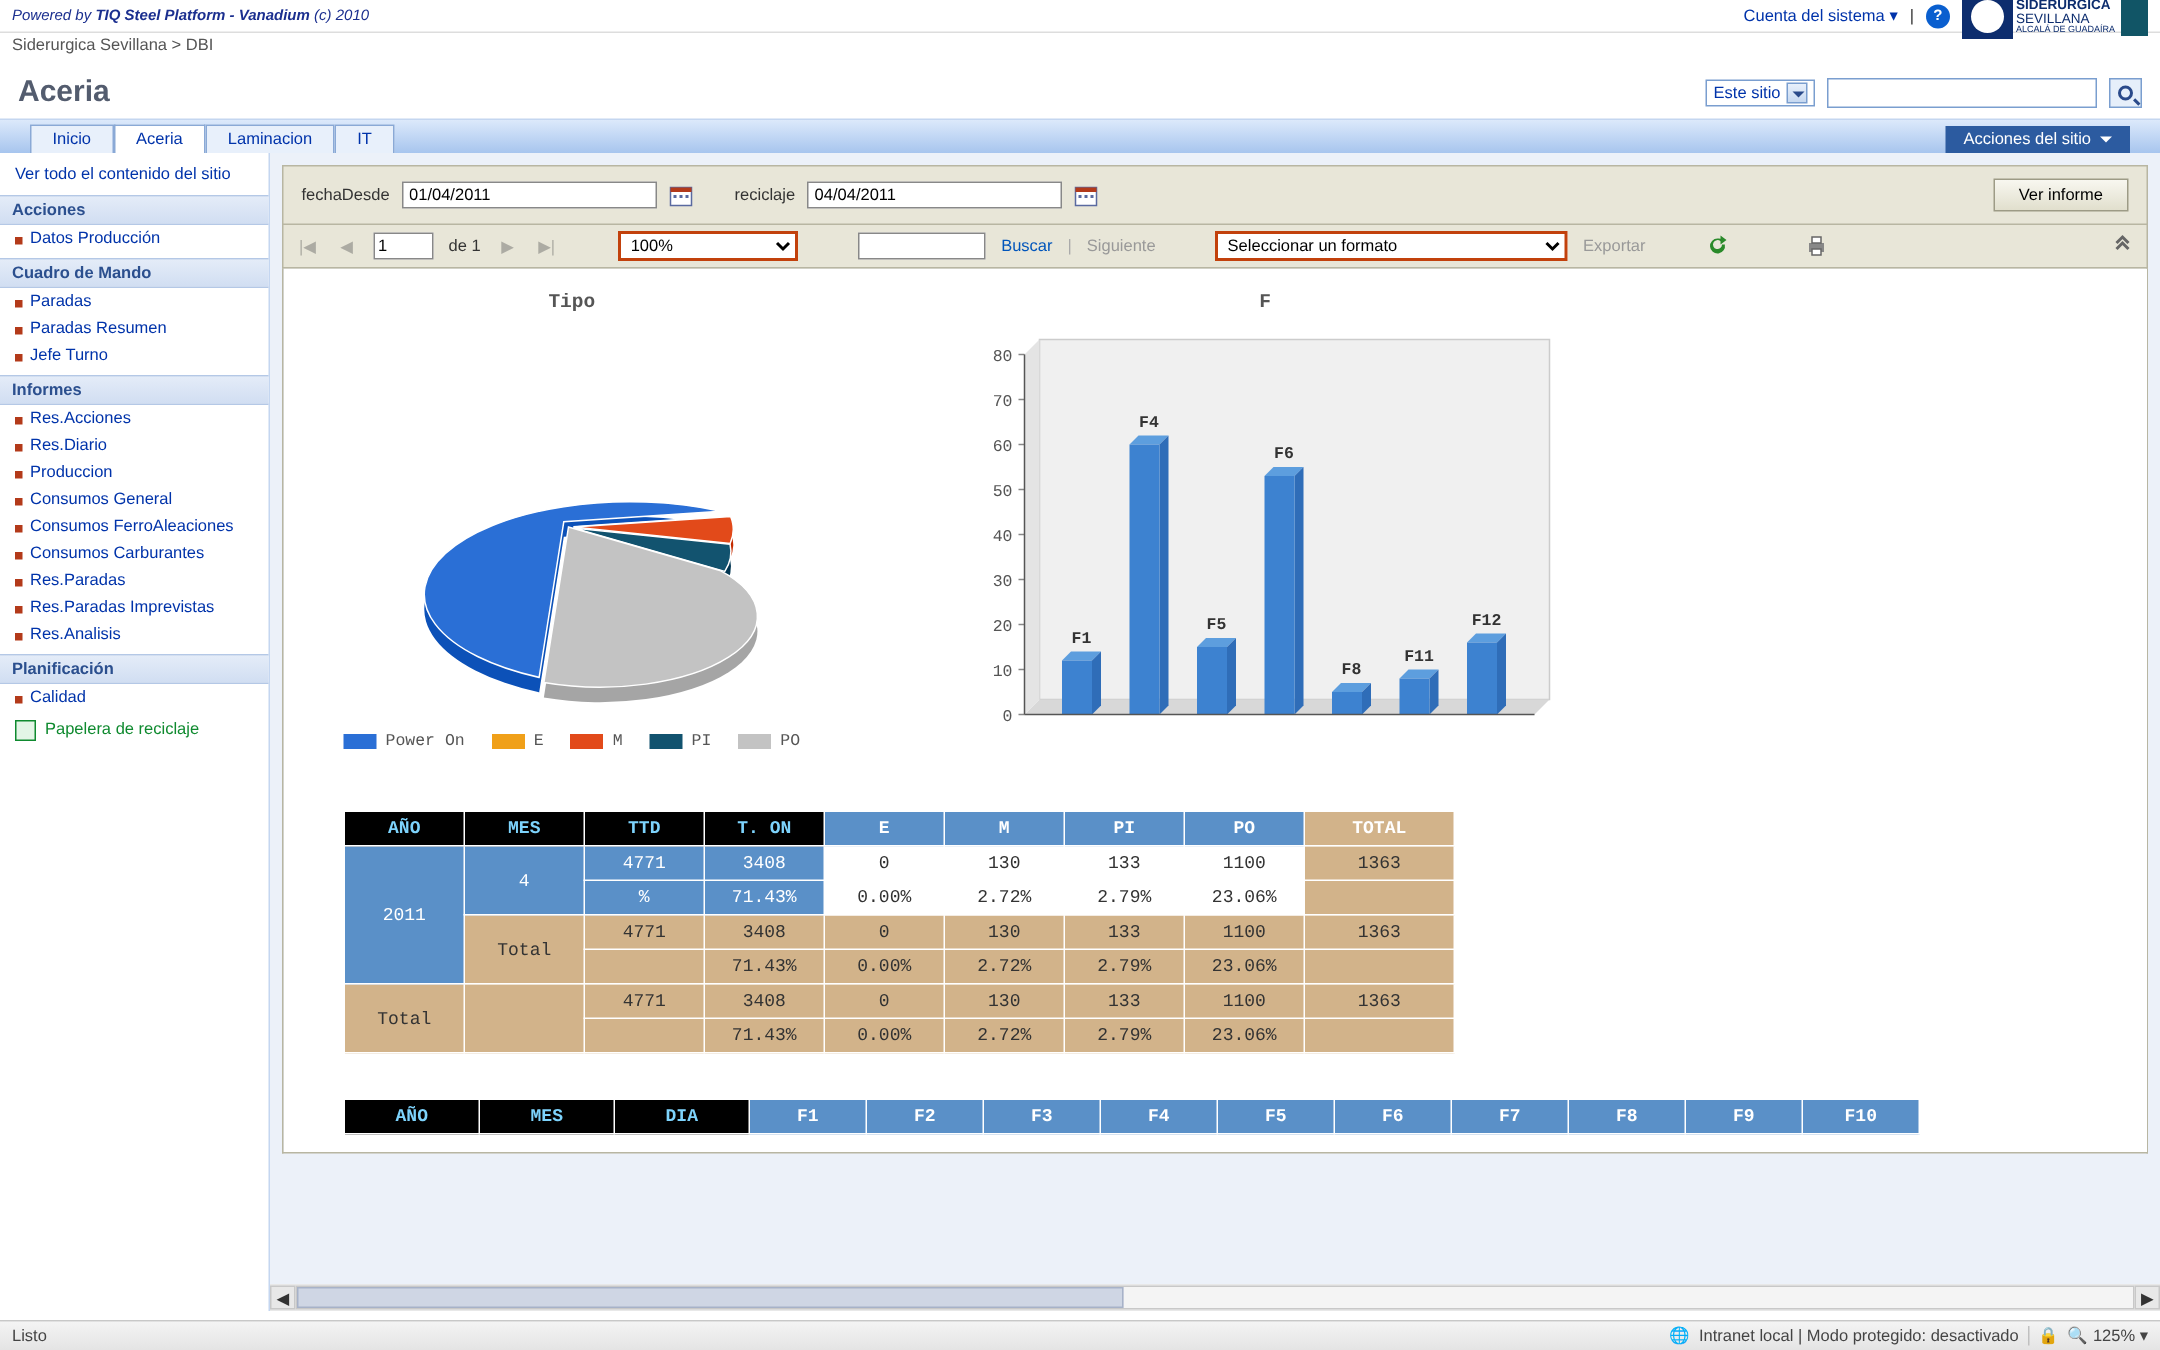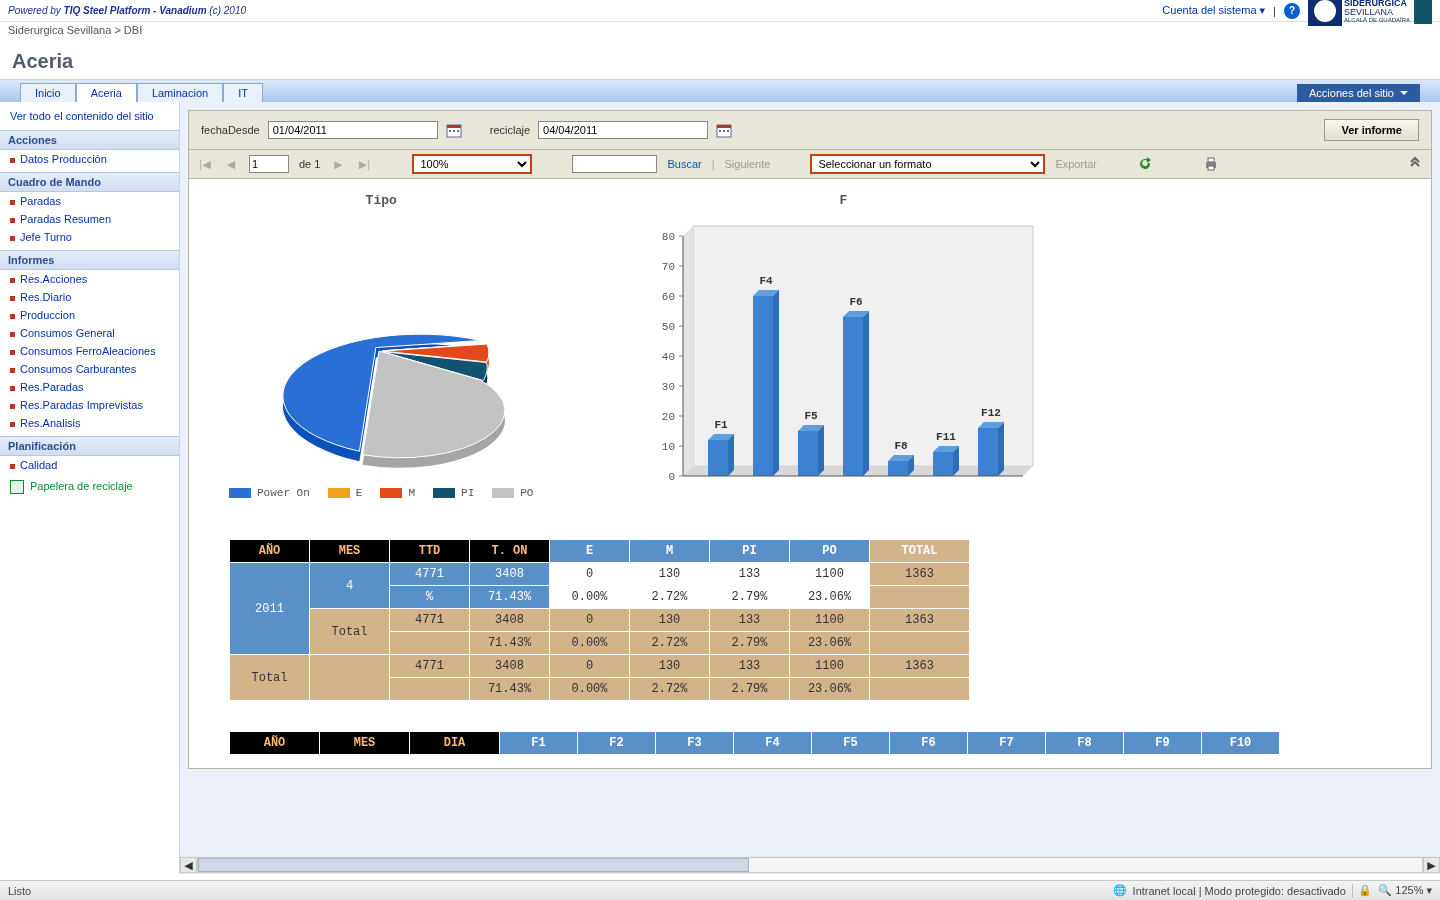--- a/index.html
+++ b/index.html
@@ -39,21 +39,21 @@
 .side-item::before{ content:""; position:absolute; left:10px; top:8px; width:5px; height:5px; background:#b33a1a;}
 .recycle{ padding:6px 10px; color:#0f8a2f; display:flex; align-items:flex-start; gap:6px;}
 .recycle-icon{ width:14px; height:14px; border:1px solid #0f8a2f; background:#e3f5e6;}
 .report-area{ flex:1; background:#ecf1f9; padding:8px; position:relative; overflow:hidden;}
 .param-panel{ background:#e8e6d8; border:1px solid #b8b6a2; padding:8px 12px; display:flex; align-items:center; gap:28px;}
 .param-group{ display:flex; align-items:center; gap:8px;}
 .param-group label{ color:#333;}
 .txt-in{ border:1px solid #888; padding:2px 4px; background:#fff; width:170px; height:18px; font-size:11px;}
 .cal-icon{ width:16px; height:16px; display:flex; align-items:center; justify-content:center;}
 .cal-icon svg{ width:16px; height:16px;}
-.view-btn{ margin-left:auto; padding:4px 16px; border:1px solid #9d9b86; background:linear-gradient(#f8f7f0,#e1dfcd); cursor:pointer; font-size:11px;font-weight:bold;}
+.view-btn{ margin-left:auto; padding:4px 16px; border:1px solid #9d9b86; background:linear-gradient(#f8f7f0,#e1dfcd); cursor:pointer; font-size:11px;}
 .toolbar{ background:#e8e6d8; border:1px solid #b8b6a2; border-top:none; padding:4px 8px; display:flex; align-items:center; gap:10px;}
 .tb-sep{ color:#aaa;}
 .tb-icon{ width:16px; height:16px; display:inline-flex; align-items:center; justify-content:center; color:#555; cursor:pointer;}
 .tb-icon.disabled{ opacity:.4; cursor:default;}
 .num-in{ border:1px solid #888; width:40px; height:18px; padding:2px; font-size:11px;}
 .zoom-sel, .format-sel{ border:2px solid #c2410c; height:20px; background:#fff; font-size:11px; padding:1px 2px;}
 .zoom-sel{ width:120px;}
 .format-sel{ width:235px;}
 .search-in{ border:1px solid #888; width:85px; height:18px; padding:2px; font-size:11px;}
 .tb-link{ color:#0055bb; cursor:pointer;}
@@ -62,21 +62,21 @@
 .charts-row{ display:flex; gap:100px; margin-bottom:30px;}
 .chart-box{ }
 .chart-title{ text-align:center; font-weight:bold; color:#555; margin-bottom:8px; font-size:13px;}
 .pie-svg{ width:300px; height:260px;}
 .legend-row{ display:flex; gap:18px; justify-content:center; font-size:11px; color:#555; margin-top:8px;}
 .legend-item{ display:flex; align-items:center; gap:6px;}
 .sw{ width:22px; height:10px;}
 .bar-svg{ width:420px; height:290px;}
 .data-table{ border-collapse:collapse; font-size:12px;}
 .data-table th, .data-table td{ border:1px solid #fff; padding:4px 8px; text-align:center;}
-.th-dark{ background:#000; color:#fdba74; width:80px;}
+.th-dark{ background:#000; color:#7dd3fc; width:80px;}
 .th-blue{ background:#5a90c8; color:#fff; width:80px;}
 .th-tan{ background:#d2b38a; color:#fff; width:100px;}
 .cell-blue{ background:#5a90c8; color:#fff;}
 .cell-tan{ background:#d2b38a; color:#333;}
 .cell-wh{ background:#fff; color:#333;}
 .table2-wrap{ margin-top:30px;}
 .hscroll{ position:absolute; bottom:0; left:180px; right:0; height:18px; background:#e8e8e8; display:flex; align-items:center;}
 .hscroll-track{ flex:1; height:16px; background:#f4f4f4; border:1px solid #c8c8c8; position:relative;}
 .hscroll-thumb{ position:absolute; left:0; width:45%; height:14px; background:#cfd6e4; border:1px solid #a7b2c8;}
 .hscroll-arrow{ width:17px; height:16px; background:#e8e8e8; border:1px solid #c8c8c8; display:flex; align-items:center; justify-content:center;}
@@ -103,20 +103,30 @@
       </div>
       <div class="sub-logo"></div>
     </div>
   </div>
 </div>
 
 <div class="breadcrumb-bar">Siderurgica Sevillana &gt; DBI</div>
 
 <div class="page-head">
   <div class="page-title">Aceria</div>
+  <div class="head-right">
+    <div class="scope-select">
+      <span>Este sitio</span>
+        <span class="dd-arrow"></span>
+    </div>
+    <input class="search-box" placeholder="" style="">
+    <div class="search-btn">
+        <span class="glass"></span>
+      </div>
+  </div>
 </div>
 
 <div class="tabbar">
   <span class="tab ">Inicio</span>
     <span class="tab active">Aceria</span>
     <span class="tab ">Laminacion</span>
     <span class="tab ">IT</span>
   <div class="site-actions">
     <span>Acciones del sitio</span>
       <span class="caret"></span>

